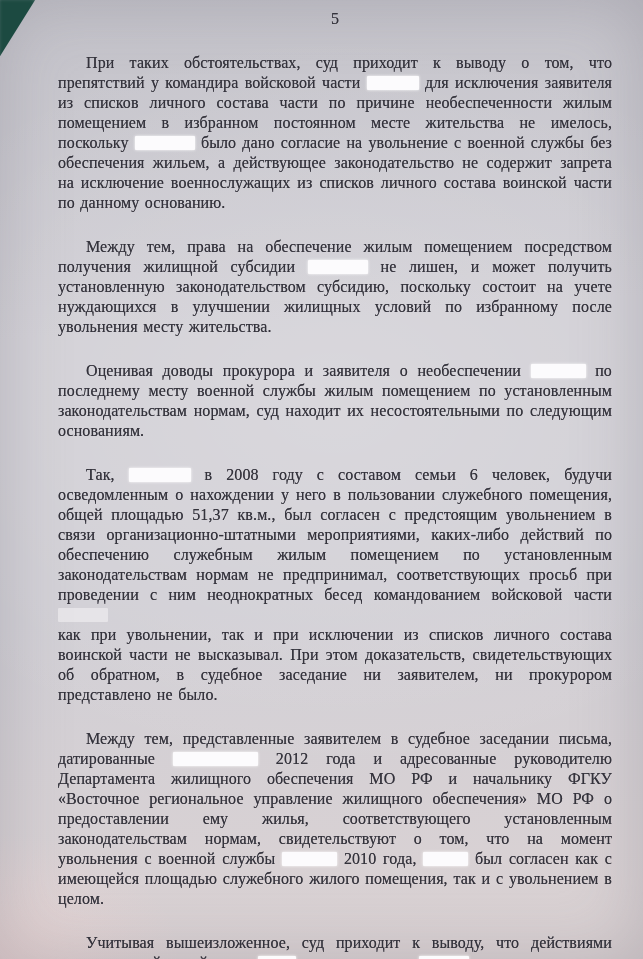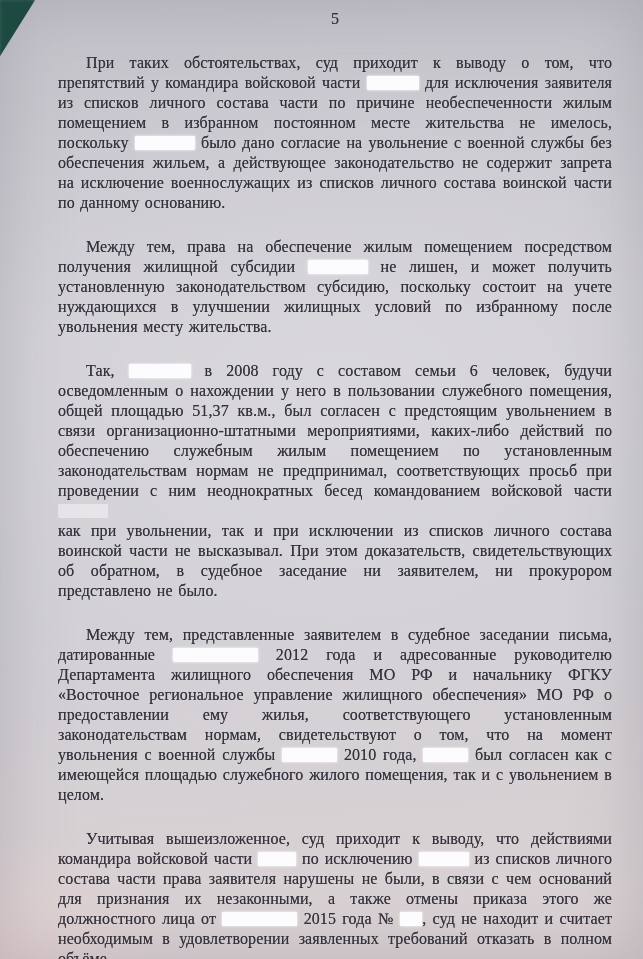--- a/index.html
+++ b/index.html
@@ -61,19 +61,20 @@
 </head>
 <body>
 
 <div class="photo">
   <div class="corner"></div>
   <div class="page">
     <div class="page-number">5</div>
     <div class="body">
         <p class="para">При таких обстоятельствах, суд приходит к выводу о том, что препятствий у командира войсковой части <span class="redact" style="width: 52px;"></span> для исключения заявителя из списков личного состава части по причине необеспеченности жилым помещением в избранном постоянном месте жительства не имелось, поскольку <span class="redact" style="width: 60px;"></span> было дано согласие на увольнение с военной службы без обеспечения жильем, а действующее законодательство не содержит запрета на исключение военнослужащих из списков личного состава воинской части по данному основанию.</p>
         <p class="para">Между тем, права на обеспечение жилым помещением посредством получения жилищной субсидии <span class="redact" style="width: 60px;"></span> не лишен, и может получить установленную законодательством субсидию, поскольку состоит на учете нуждающихся в улучшении жилищных условий по избранному после увольнения месту жительства.</p>
+        <p class="para">Оценивая доводы прокурора и заявителя о необеспечении <span class="redact" style="width: 55px;"></span> по последнему месту военной службы жилым помещением по установленным законодательствам нормам, суд находит их несостоятельными по следующим основаниям.</p>
         <p class="para">Так, <span class="redact" style="width: 62px;"></span> в 2008 году с составом семьи 6 человек, будучи осведомленным о нахождении у него в пользовании служебного помещения, общей площадью 51,37 кв.м., был согласен с предстоящим увольнением в связи организационно-штатными мероприятиями, каких-либо действий по обеспечению служебным жилым помещением по установленным законодательствам нормам не предпринимал, соответствующих просьб при проведении с ним неоднократных бесед командованием войсковой части <span class="redact faint" style="width: 50px;"></span><br>как при увольнении, так и при исключении из списков личного состава воинской части не высказывал. При этом доказательств, свидетельствующих об обратном, в судебное заседание ни заявителем, ни прокурором представлено не было.</p>
         <p class="para">Между тем, представленные заявителем в судебное заседании письма, датированные <span class="redact" style="width: 85px;"></span> 2012 года и адресованные руководителю Департамента жилищного обеспечения МО РФ и начальнику ФГКУ «Восточное региональное управление жилищного обеспечения» МО РФ о предоставлении ему жилья, соответствующего установленным законодательствам нормам, свидетельствуют о том, что на момент увольнения с военной службы <span class="redact" style="width: 55px;"></span> 2010 года, <span class="redact" style="width: 45px;"></span> был согласен как с имеющейся площадью служебного жилого помещения, так и с увольнением в целом.</p>
         <p class="para">Учитывая вышеизложенное, суд приходит к выводу, что действиями командира войсковой части <span class="redact" style="width: 38px;"></span> по исключению <span class="redact" style="width: 50px;"></span> из списков личного состава части права заявителя нарушены не были, в связи с чем оснований для признания их незаконными, а также отмены приказа этого же должностного лица от <span class="redact" style="width: 75px;"></span> 2015 года № <span class="redact" style="width: 22px;"></span>, суд не находит и считает необходимым в удовлетворении заявленных требований отказать в полном объёме.</p>
         <p class="para">Разрешая вопросы, связанные с уплатой государственной пошлины, от которой военный прокурор  гарнизона был освобожден, суд, руководствуясь требованиями ст. 103 ГПК РФ, полагает необходимым взыскать</p>
       </div>
   </div>
 </div>
 
 </body></html>

